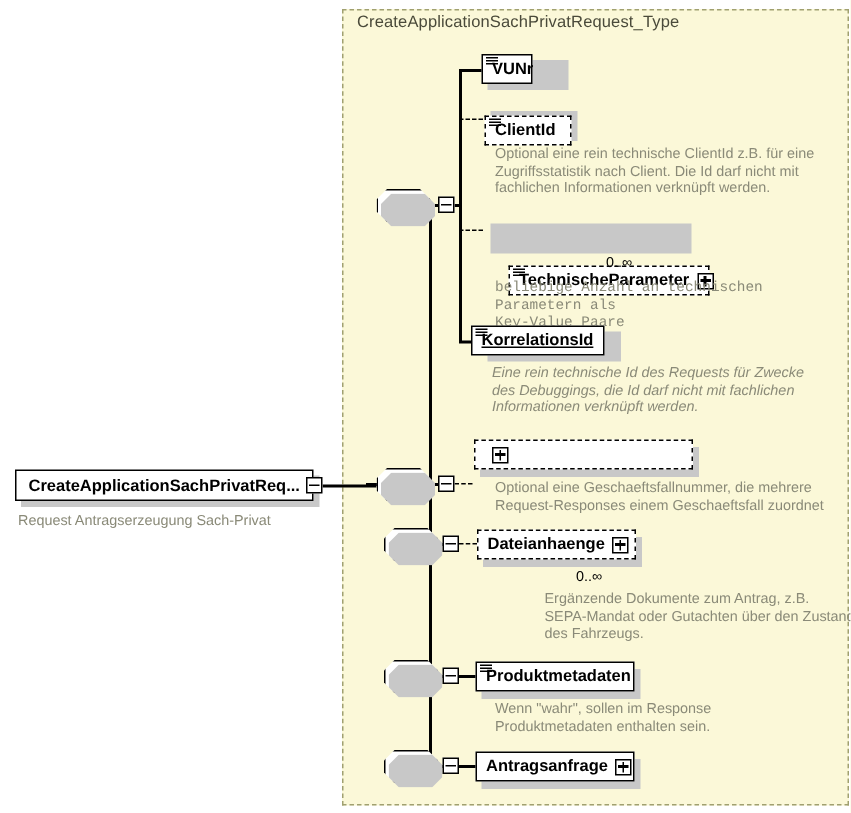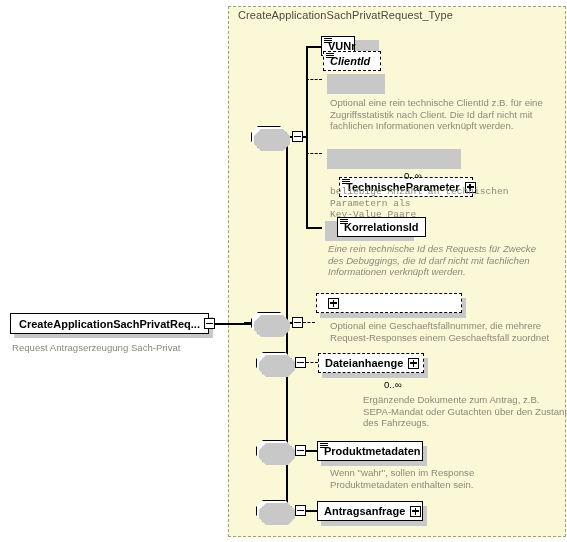--- a/index.html
+++ b/index.html
@@ -234,21 +234,21 @@
     <div class="seqmark">
         <i></i>
         <i></i>
         <i></i>
       </div>
     <span class="lbl">VUNr</span>
   </div>
 
   <div class="hline dashed" style="left:306px;top:79px;width:16px;"></div>
   <div class="shadow" style="left:327px;top:74px;width:58px;height:20px;"></div>
-  <div class="node optional" style="left:323px;top:51px;width:58px;font-style:italic;">
+  <div class="node optional" style="left:323px;top:77px;width:58px;">
     <div class="seqmark">
         <i></i>
         <i></i>
         <i></i>
       </div>
     <span class="lbl">ClientId</span>
   </div>
   <div class="desc" style="left:330px;top:97px;width:228px;">Optional eine rein technische ClientId z.B. für eine
 Zugriffsstatistik nach Client. Die Id darf nicht mit
 fachlichen Informationen verknüpft werden.</div>
@@ -263,21 +263,21 @@
       </div>
     <span class="lbl">TechnischeParameter</span>
     <span class="plus"></span>
   </div>
   <div class="card" style="left:404px;top:170px;">0..∞</div>
   <div class="desc" style="left:330px;top:186px;width:228px;font-family:Liberation Mono, monospace;">beliebige Anzahl an technischen Parametern als
 Key-Value Paare</div>
 
   <div class="hline" style="left:306px;top:227px;width:16px;"></div>
   <div class="shadow" style="left:325px;top:221px;width:89px;height:20px;"></div>
-  <div class="node" style="left:337px;top:217px;width:89px;">
+  <div class="node" style="left:314px;top:217px;width:89px;text-decoration:underline;">
     <div class="seqmark">
         <i></i>
         <i></i>
         <i></i>
       </div>
     <span class="lbl">KorrelationsId</span>
   </div>
   <div class="desc" style="left:328px;top:243px;width:228px;font-style:italic;">Eine rein technische Id des Requests für Zwecke
 des Debuggings, die Id darf nicht mit fachlichen
 Informationen verknüpft werden.</div>

